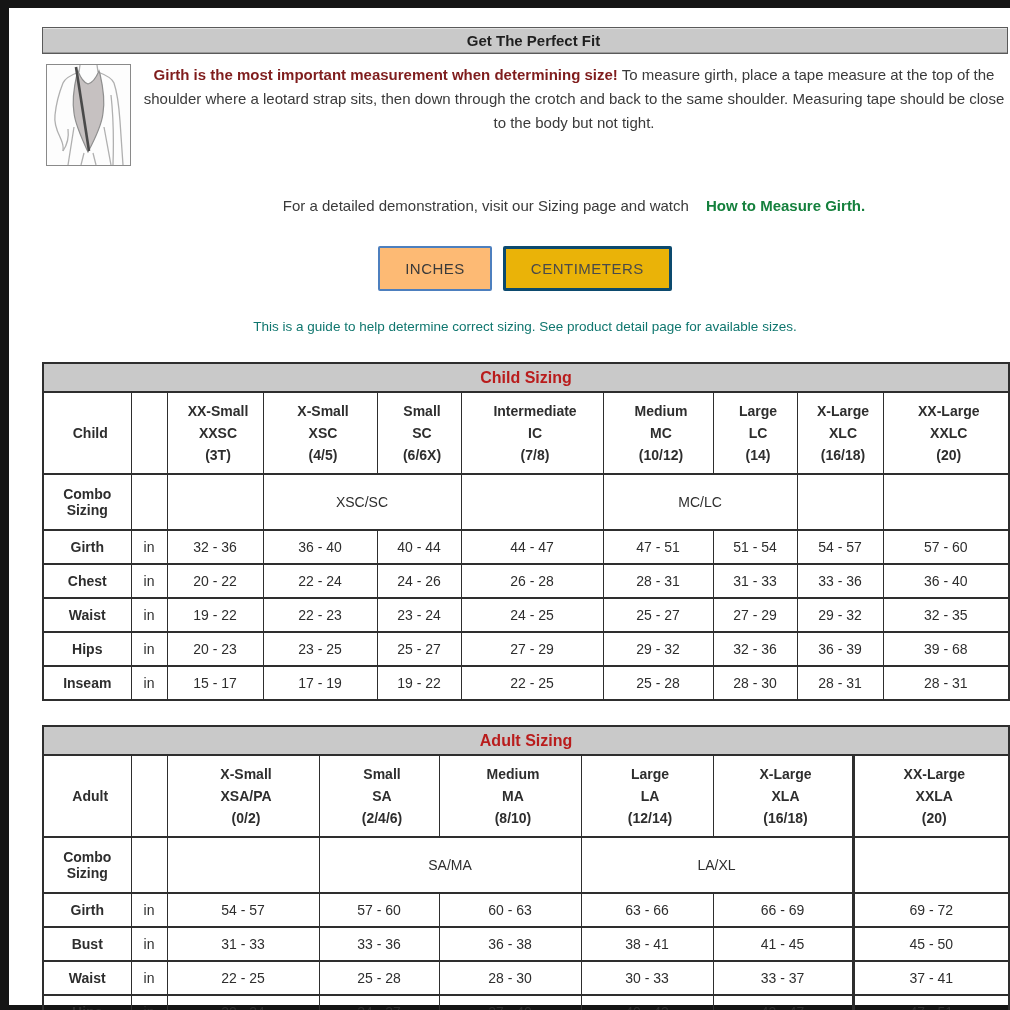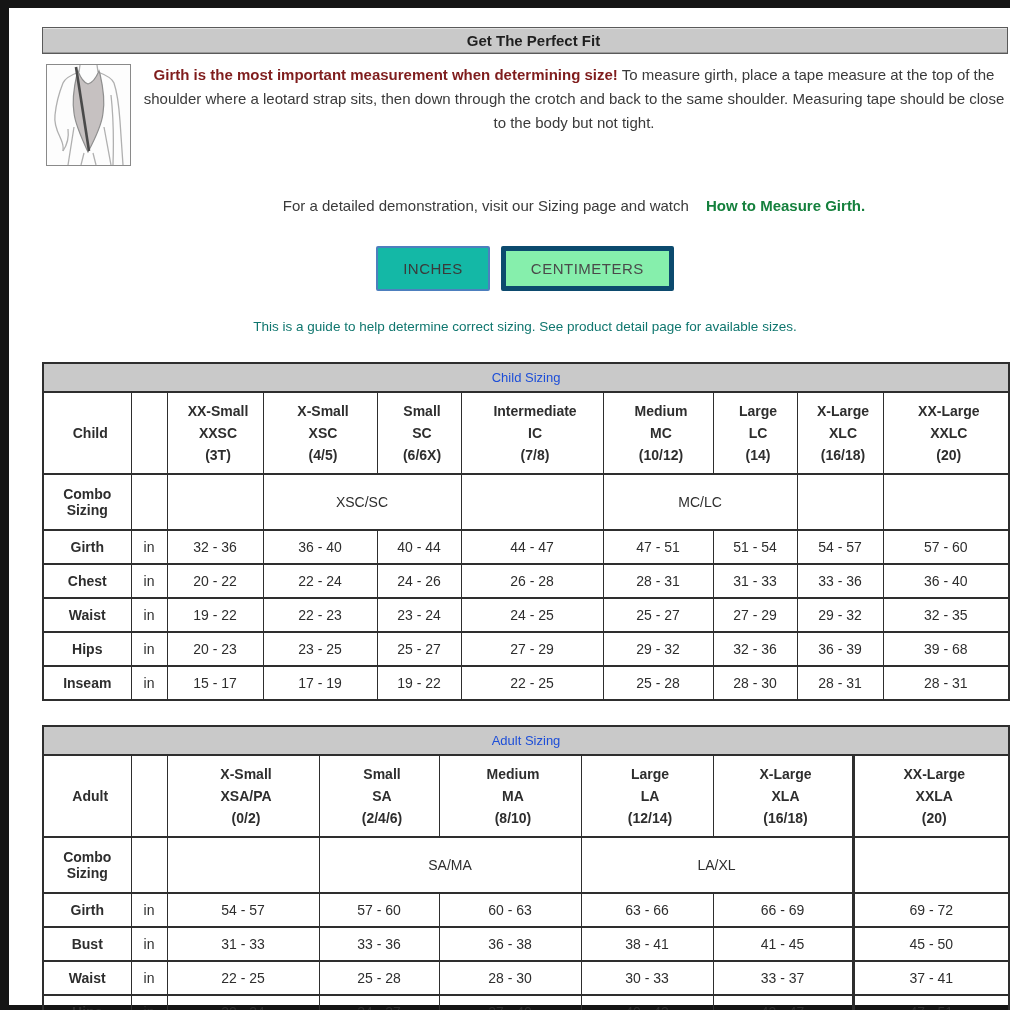--- a/index.html
+++ b/index.html
@@ -30,42 +30,42 @@
   .intro-text{
     margin:0;text-align:center;font-size:15px;line-height:24px;color:#3a3a3a;
   }
   .intro-text strong{color:#7f1d1d;}
   .demo-line{margin:30px 0 0 0;text-align:center;font-size:15px;color:#3a3a3a;padding-left:98px;}
   .demo-line strong{color:#15803d;margin-left:13px;}
 
   .unit-buttons{margin-top:32px;display:flex;justify-content:center;gap:11px;}
   button.unit{
     height:45px;min-width:98px;padding:0 25px;font-family:"Liberation Sans",sans-serif;
-    font-size:15px;letter-spacing:0.5px;color:#4a4a4a;background:#86efac;
-    border:5px solid #0c4a6e;border-radius:2px;cursor:pointer;
+    font-size:15px;letter-spacing:0.5px;color:#4a4a4a;background:#eab308;
+    border:3px solid #0c4a6e;border-radius:2px;cursor:pointer;
   }
   button.unit.selected{
-    background:#14b8a6;border:2px solid #4d7fbe;color:#3a3a3a;
+    background:#fdba74;border:2px solid #4d7fbe;color:#3a3a3a;
   }
 
   .guide-note{margin:28px 0 0 0;text-align:center;font-size:13.5px;color:#0f766e;}
 
   table.sizing{
     border-collapse:collapse;width:966px;table-layout:fixed;
     border:2px solid #2e2e2e;
   }
   #child-table{margin-top:28px;}
   #adult-table{margin-top:24px;}
   table.sizing td{
     border:solid #2e2e2e;border-width:2px 1px;text-align:center;
     vertical-align:middle;font-size:14px;padding:2px;color:#2e2e2e;
     overflow:hidden;
   }
   table.sizing .title-row td{
-    height:23px;background:#c9c9c9;font-weight:normal;font-size:13px;color:#1d4ed8;
+    height:23px;background:#c9c9c9;font-weight:bold;font-size:16px;color:#b91c1c;
   }
   table.sizing .header-row td{height:76px;padding-left:8px;}
   table.sizing .combo-row td{height:50px;}
   table.sizing .data-row td{height:28px;}
   table.sizing .label-cell{font-weight:bold;}
   table.sizing .size-head{font-weight:bold;line-height:22px;}
   table.sizing .thick-left{border-left-width:3px;}
 </style>
 </head>
 <body>

